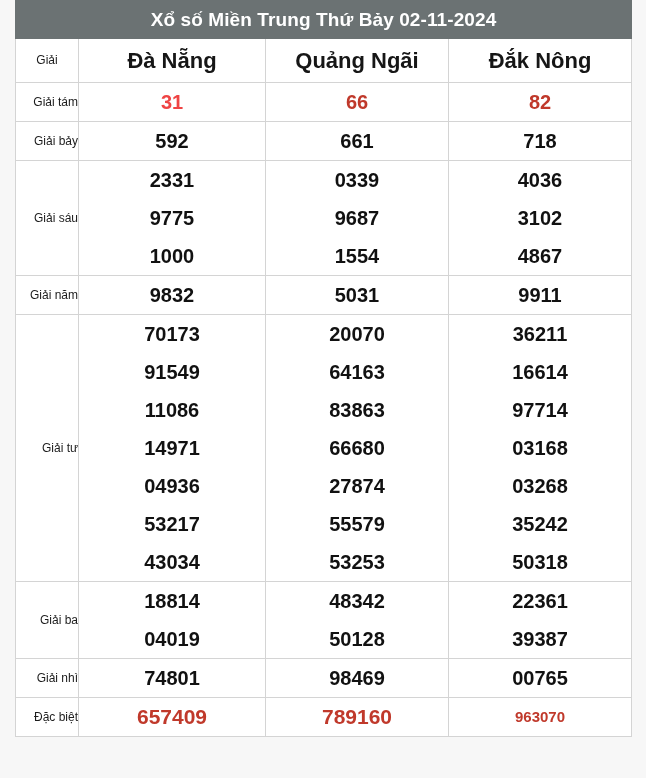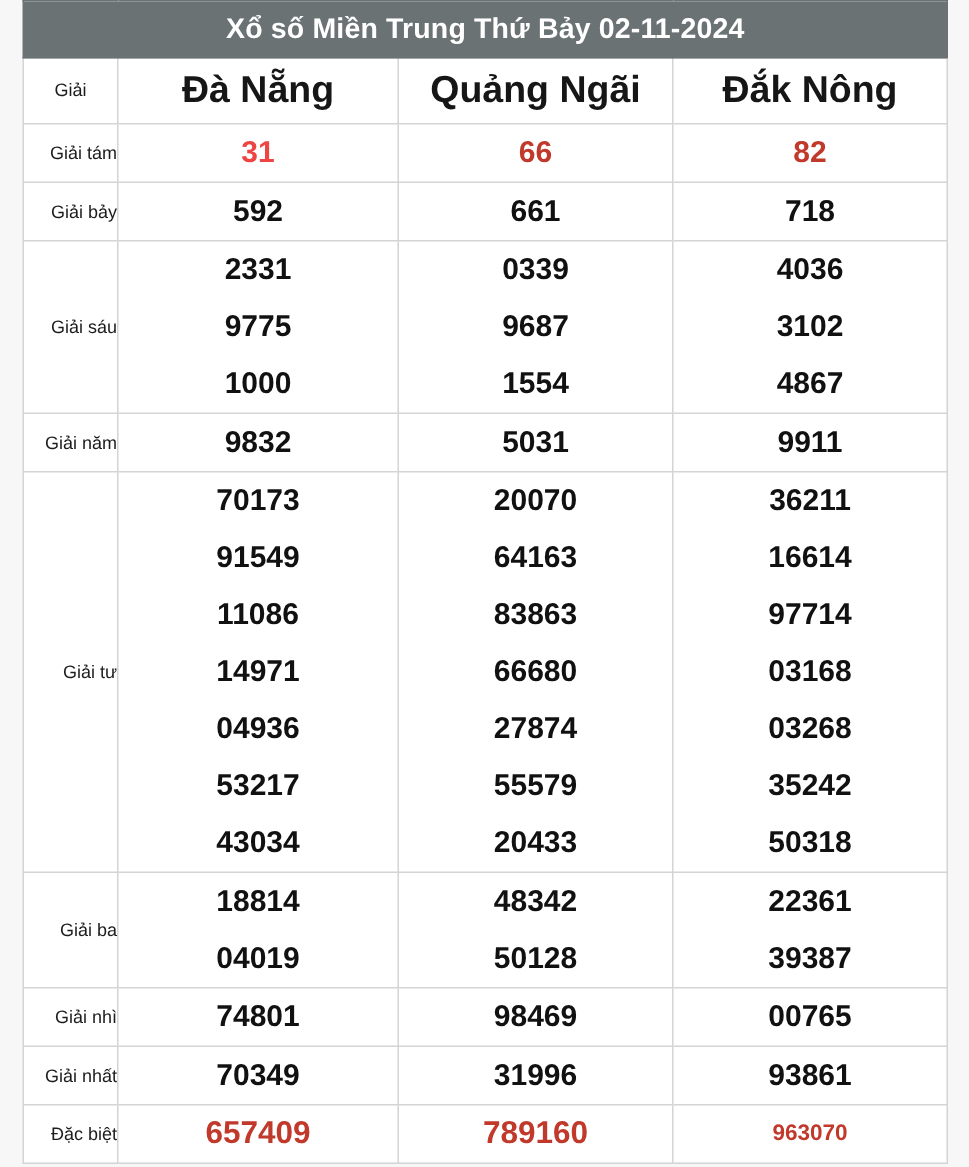--- a/index.html
+++ b/index.html
@@ -44,21 +44,21 @@
     color: #ffffff;
     font-size: 19px;
     font-weight: bold;
     text-align: center;
     height: 37px;
     line-height: 37px;
     letter-spacing: 0.1px;
   }
   
   .col-head {
-    font-size: 25px;
+    font-size: 22px;
     font-weight: bold;
     color: #161616;
     text-align: center;
     height: 43px;
     line-height: 43px;
   }
   .col-head-first {
     font-size: 12px;
     font-weight: normal;
     color: #1c1c1c;
@@ -180,21 +180,21 @@
               <div>53217</div>
               <div>43034</div>
             </td>
             <td class="stack">
               <div>20070</div>
               <div>64163</div>
               <div>83863</div>
               <div>66680</div>
               <div>27874</div>
               <div>55579</div>
-              <div>20433</div>
+              <div>53253</div>
             </td>
             <td class="stack">
               <div>36211</div>
               <div>16614</div>
               <div>97714</div>
               <div>03168</div>
               <div>03268</div>
               <div>35242</div>
               <div>50318</div>
             </td>
@@ -220,32 +220,20 @@
               <div>74801</div>
             </td>
             <td class="stack">
               <div>98469</div>
             </td>
             <td class="stack">
               <div>00765</div>
             </td>
           </tr>
           <tr>
-            <td class="label-cell">Giải nhất</td>
-            <td class="stack">
-              <div>70349</div>
-            </td>
-            <td class="stack">
-              <div>31996</div>
-            </td>
-            <td class="stack">
-              <div>93861</div>
-            </td>
-          </tr>
-          <tr>
             <td class="label-cell">Đặc biệt</td>
             <td class="stack">
               <div style="color: rgb(192, 57, 43); font-size: 21px;">657409</div>
             </td>
             <td class="stack">
               <div style="color: rgb(192, 57, 43); font-size: 21px;">789160</div>
             </td>
             <td class="stack">
               <div style="color: rgb(192, 57, 43); font-size: 15px;">963070</div>
             </td>

